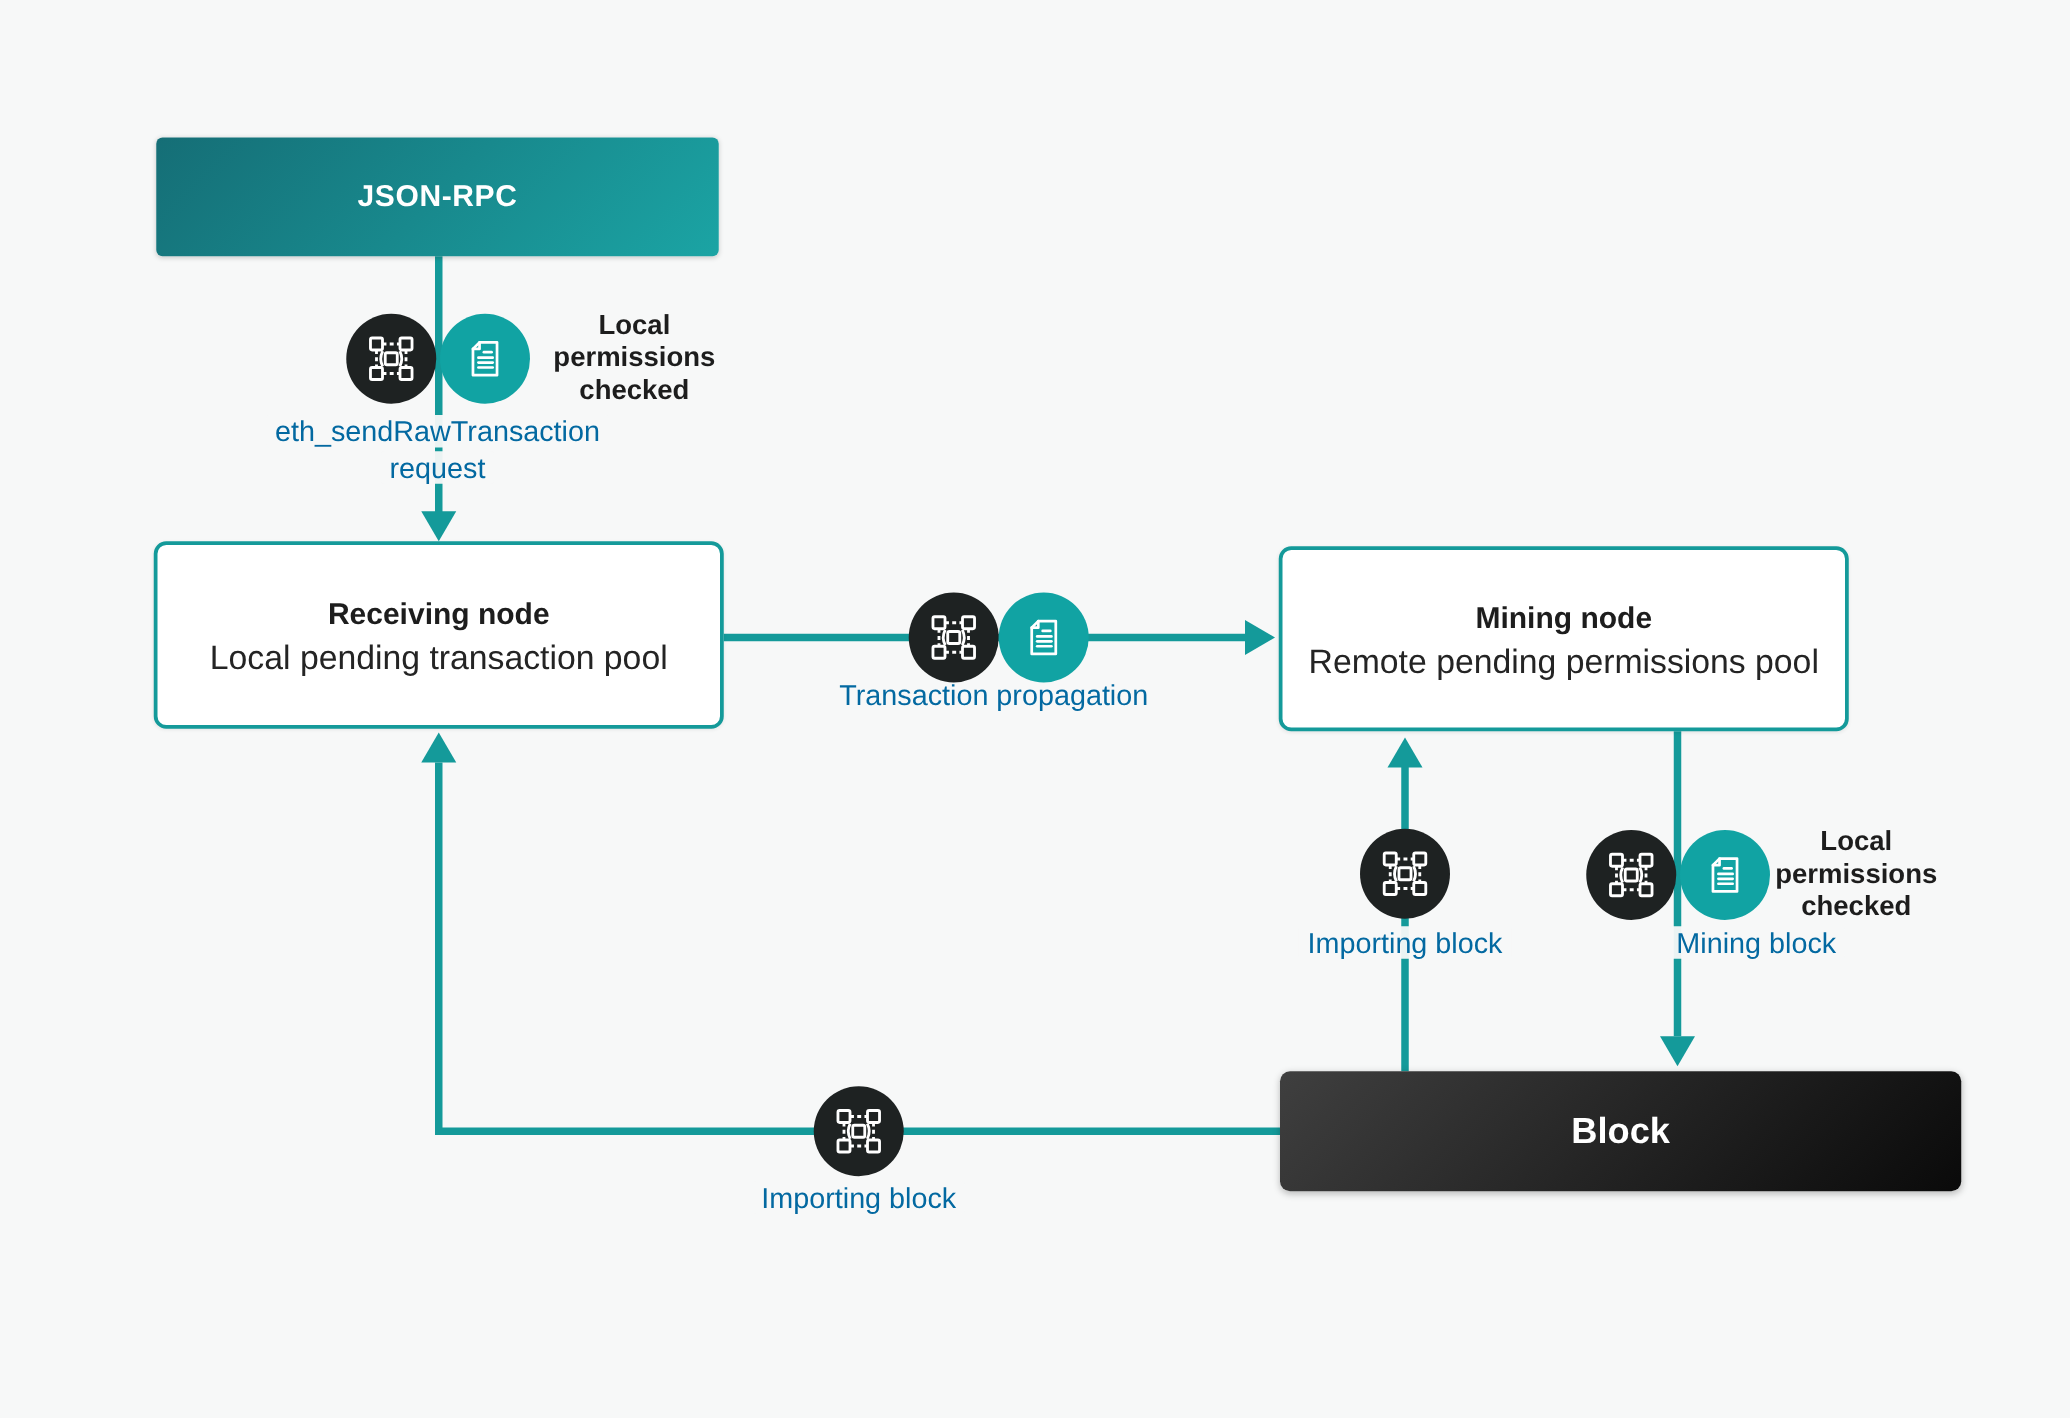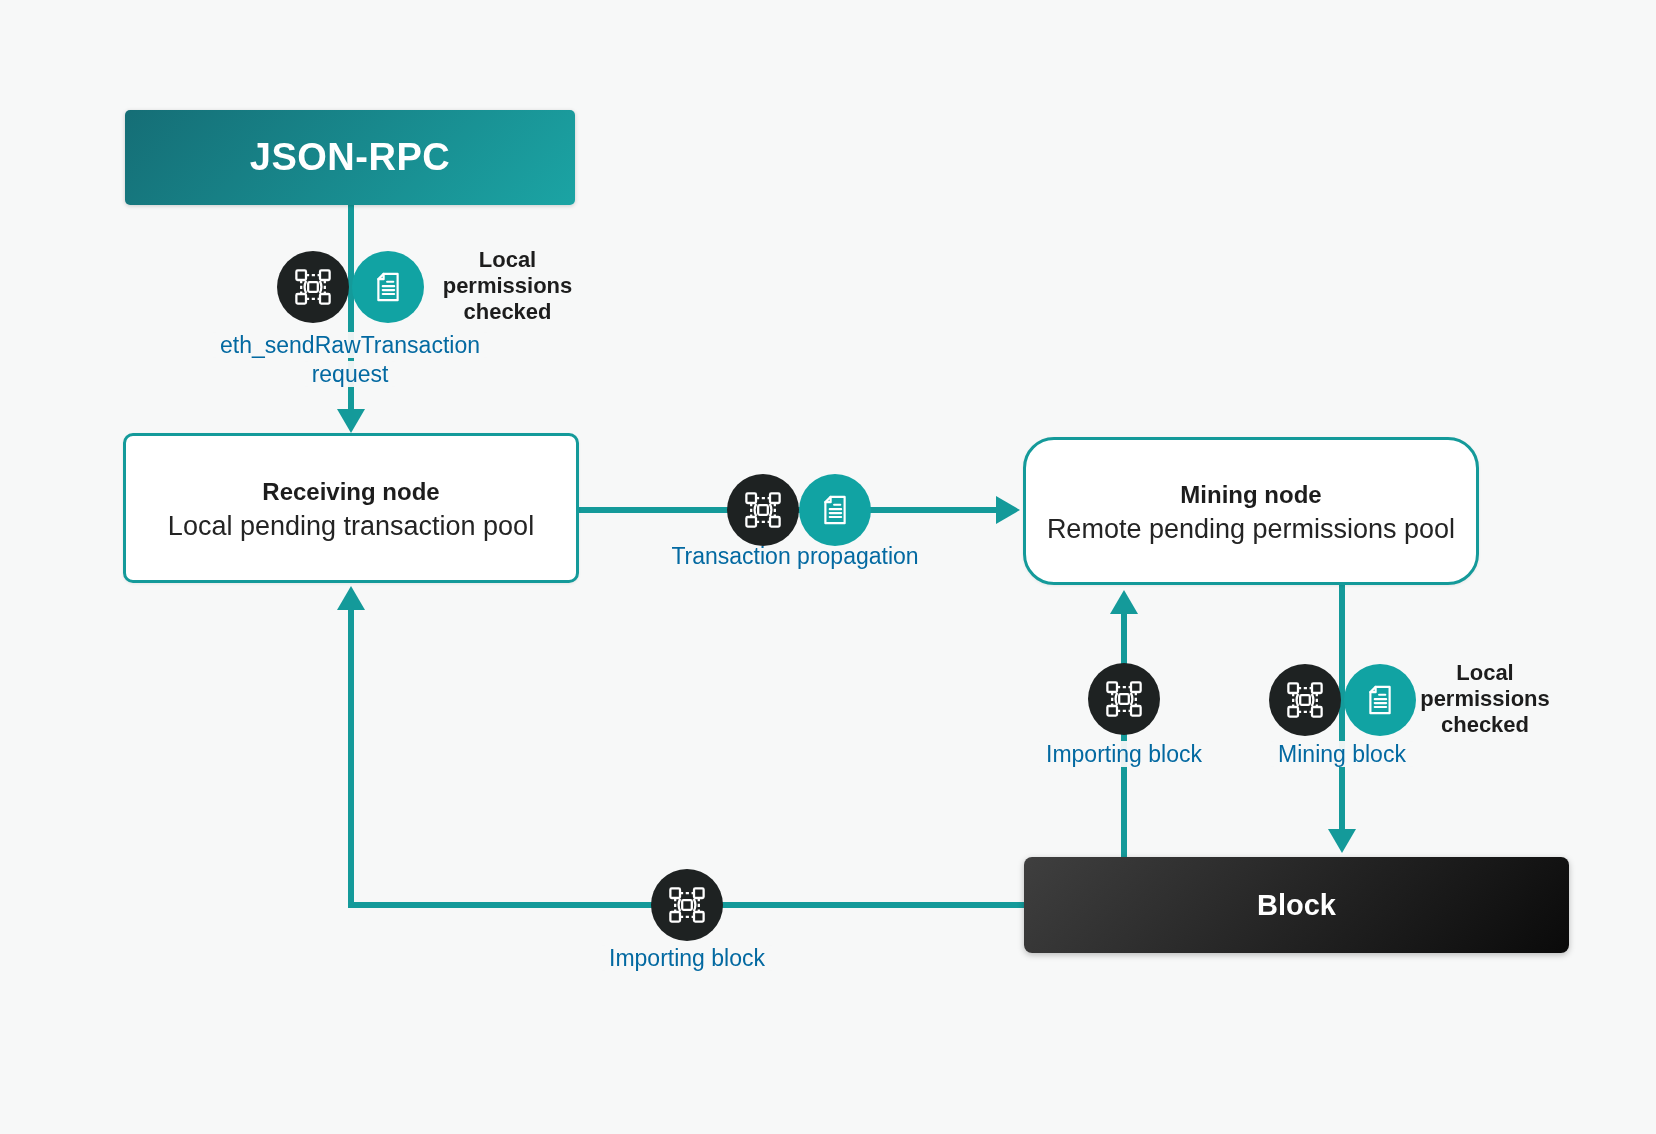--- a/index.html
+++ b/index.html
@@ -22,21 +22,21 @@
             display:flex; align-items:center; justify-content:center; z-index:3; }
   .circle.dark   { background:#1e2222; }
   .circle.tealbg { background:#11a3a3; }
   .circle svg { width:42px; height:42px; display:block; }
 
   
   .nodebox { position:absolute; display:flex; flex-direction:column;
              align-items:center; justify-content:center; text-align:center; z-index:2; }
   .teal-box { background:linear-gradient(135deg,#156e76 0%,#1ba4a4 100%);
               border-radius:5px; box-shadow:0 1px 4px rgba(0,0,0,0.18); }
-  .teal-box .box-label { color:#ffffff; font-weight:bold; font-size:38px; letter-spacing:0.5px; }
+  .teal-box .box-label { color:#ffffff; font-weight:bold; font-size:24px; letter-spacing:0.5px; }
   .white-box { background:#ffffff; border:3px solid #149a9a; border-radius:10px;
                box-shadow:0 1px 3px rgba(0,0,0,0.07); }
   .white-box .box-title    { color:#1d1d1d; font-weight:bold; font-size:24px; line-height:36px; }
   .white-box .box-subtitle { color:#242424; font-size:27px; line-height:33px; }
   .dark-box { background:linear-gradient(135deg,#3f3f3f 0%,#0a0a0a 100%);
               border-radius:8px; box-shadow:0 2px 6px rgba(0,0,0,0.25); }
   .dark-box .box-label { color:#ffffff; font-weight:bold; font-size:29px; }
 
   
   .lbl { position:absolute; text-align:center; z-index:4; }
@@ -99,21 +99,21 @@
 
   <div class="nodebox teal-box" style="left:125px; top:110px; width:450px; height:95px;">
     <div class="box-label">JSON-RPC</div>
   </div>
 
   <div class="nodebox white-box" style="left:123px; top:433px; width:450px; height:144px;">
     <div class="box-title">Receiving node</div>
     <div class="box-subtitle">Local pending transaction pool</div>
   </div>
 
-  <div class="nodebox white-box" style="left:1023px; top:437px; width:450px; height:142px;border-radius:31px;">
+  <div class="nodebox white-box" style="left:1023px; top:437px; width:450px; height:142px;">
     <div class="box-title">Mining node</div>
     <div class="box-subtitle">Remote pending permissions pool</div>
   </div>
 
   <div class="nodebox dark-box" style="left:1024px; top:857px; width:545px; height:96px;">
     <div class="box-label">Block</div>
   </div>
 
   <div class="circle dark" style="left:277px; top:251px;">
     <svg viewBox="0 0 48 48">
@@ -171,21 +171,21 @@
     <div><span>request</span></div>
   </div>
 
 
   <div class="lbl regular" style="left:595px; top:542px; width:400px;">Transaction propagation</div>
 
   <div class="lbl regular halo" style="left:974px; top:740px; width:300px;">
     <div><span>Importing block</span></div>
   </div>
 
-  <div class="lbl regular halo" style="left:1192px; top:740px; width:300px;">
+  <div class="lbl regular halo" style="left:1255px; top:740px; width:300px;">
     <div><span>Mining block</span></div>
   </div>
 
   <div class="lbl bold" style="left:1385px; top:660px; width:200px;">
     <div>Local</div>
     <div>permissions</div>
     <div>checked</div>
   </div>
 
   <div class="lbl regular halo" style="left:537px; top:944px; width:300px;">

